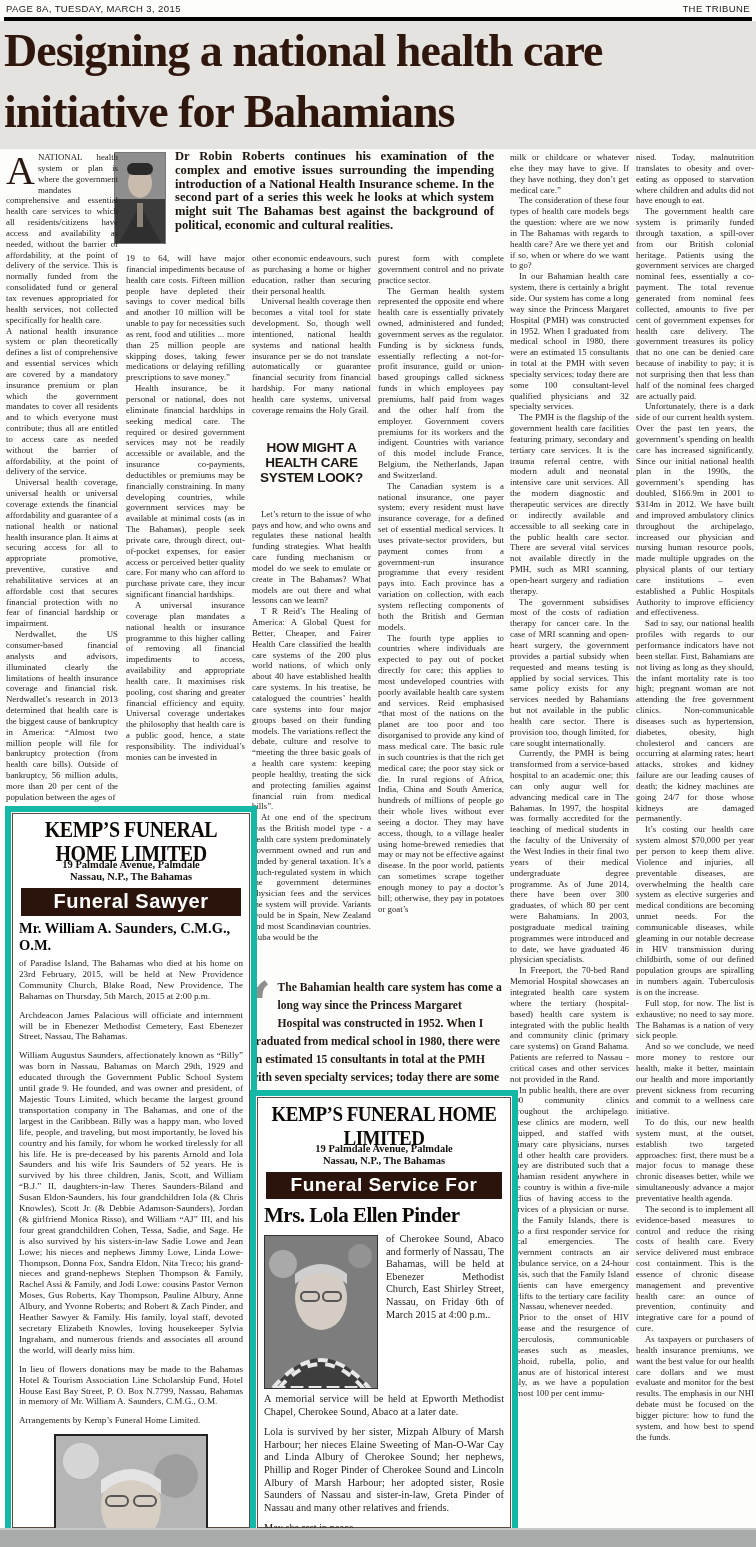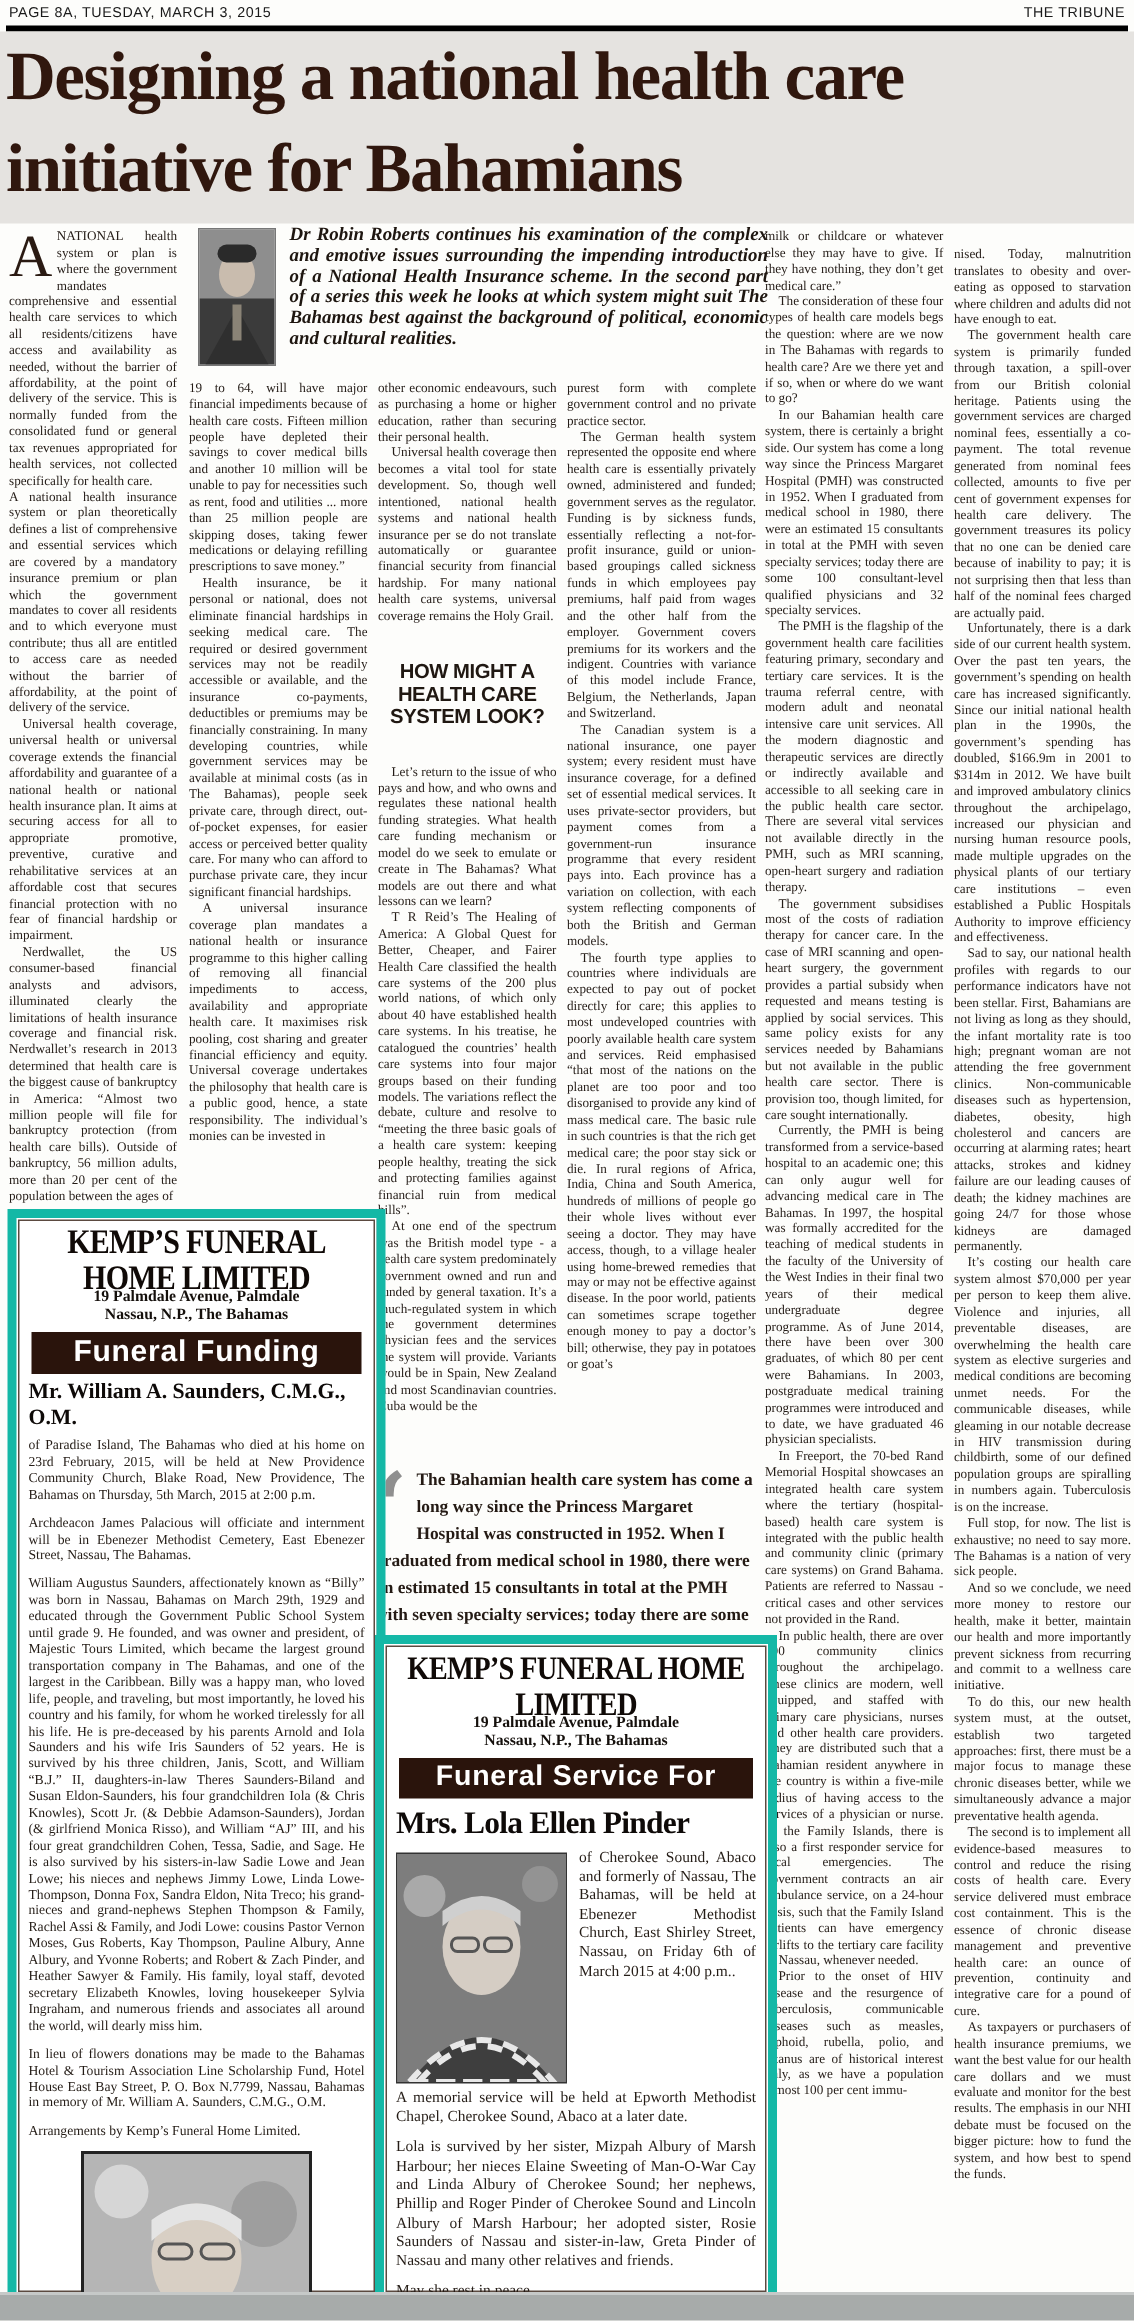--- a/index.html
+++ b/index.html
@@ -12,35 +12,35 @@
     font-family:"Liberation Sans",sans-serif;font-size:9.5px;letter-spacing:.4px;color:#1a1a1a;}
   .toprule{top:17px;left:4px;width:748px;height:4px;background:#000;}
 
   
   .headline-band{top:21px;left:0;width:756px;height:128px;background:#e5e3e0;}
   .headline{top:20px;left:4px;width:744px;height:128px;
     font-family:"Liberation Serif",serif;font-weight:bold;font-size:46px;line-height:61px;
     color:#30170e;letter-spacing:-1px;}
 
   
-  .intro{top:150px;left:130px;width:382px;height:100px;overflow:hidden;font-style:italic;}
+  .intro{top:150px;left:112px;width:382px;height:100px;overflow:hidden;}
   .intro-photo{float:left;width:50px;height:90px;margin:2px 9px 0 2px;border:1px solid #777;
     background:linear-gradient(#a3a3a3,#7c7c7c);}
   .intro-text{font-weight:bold;font-size:12.6px;line-height:13.8px;color:#1e1610;text-align:justify;}
 
   
   .col{font-size:8.8px;line-height:10.85px;text-align:justify;overflow:hidden;}
   .col p{margin:0;text-indent:9px;}
   .col.cont > p:first-child,.col .nolist > p:first-child{text-indent:0;}
   .col1{top:152px;left:6px;width:112px;height:650px;}
   .col2{top:253px;left:126px;width:119px;height:548px;}
   .col3{top:253px;left:252px;width:119px;height:724px;}
   .col4{top:253px;left:378px;width:126px;height:724px;}
   .col5{top:152px;left:510px;width:119px;height:1374px;}
-  .col6{top:164px;left:636px;width:118px;height:1374px;}
+  .col6{top:152px;left:636px;width:118px;height:1374px;}
   .col1 p.first{text-indent:0;}
   .dropcap{float:left;font-size:40px;line-height:33px;padding:2px 3px 0 0;color:#2a1a12;font-weight:normal;}
 
   .sec-head{font-family:"Liberation Sans",sans-serif;font-weight:bold;font-size:13.5px;
     line-height:15px;text-align:center;color:#201812;margin:24px 2px;letter-spacing:-.3px;}
 
   
   .pullquote{top:977px;left:250px;width:256px;height:108px;overflow:hidden;}
   .qmark{float:left;font-family:"DejaVu Serif",serif;font-weight:bold;font-size:62px;
     line-height:48px;color:#8f8f8f;margin:4px 6px 0 0;}
@@ -163,21 +163,21 @@
 <div class="abs pullquote">
   <span class="qmark">‘</span>
   <span class="pq-text">The Bahamian health care system has come a long way since the Princess Margaret Hospital was constructed in 1952. When I graduated from medical school in 1980, there were an estimated 15 consultants in total at the PMH with seven specialty services; today there are some 100 consultant-level qualified physicians and 32 specialty services.’</span>
 </div>
 
 <div class="abs ad ad1">
   <div class="ad-inner">
     <div class="ad-home">KEMP’S FUNERAL HOME LIMITED</div>
     <div class="ad-addr">19 Palmdale Avenue, Palmdale</div>
     <div class="ad-addr">Nassau, N.P., The Bahamas</div>
-    <div class="ad-banner">Funeral Funding</div>
+    <div class="ad-banner">Funeral Sawyer</div>
     <div class="ad-name">Mr. William A. Saunders, C.M.G., O.M.</div>
     <div class="ad-body">
         <p>of Paradise Island, The Bahamas who died at his home on 23rd February, 2015, will be held at New Providence Community Church, Blake Road, New Providence, The Bahamas on Thursday, 5th March, 2015 at 2:00 p.m.</p>
         <p>Archdeacon James Palacious will officiate and internment will be in Ebenezer Methodist Cemetery, East Ebenezer Street, Nassau, The Bahamas.</p>
         <p>William Augustus Saunders, affectionately known as “Billy” was born in Nassau, Bahamas on March 29th, 1929 and educated through the Government Public School System until grade 9. He founded, and was owner and president, of Majestic Tours Limited, which became the largest ground transportation company in The Bahamas, and one of the largest in the Caribbean. Billy was a happy man, who loved life, people, and traveling, but most importantly, he loved his country and his family, for whom he worked tirelessly for all his life. He is pre-deceased by his parents Arnold and Iola Saunders and his wife Iris Saunders of 52 years. He is survived by his three children, Janis, Scott, and William “B.J.” II, daughters-in-law Theres Saunders-Biland and Susan Eldon-Saunders, his four grandchildren Iola (&amp; Chris Knowles), Scott Jr. (&amp; Debbie Adamson-Saunders), Jordan (&amp; girlfriend Monica Risso), and William “AJ” III, and his four great grandchildren Cohen, Tessa, Sadie, and Sage. He is also survived by his sisters-in-law Sadie Lowe and Jean Lowe; his nieces and nephews Jimmy Lowe, Linda Lowe-Thompson, Donna Fox, Sandra Eldon, Nita Treco; his grand-nieces and grand-nephews Stephen Thompson &amp; Family, Rachel Assi &amp; Family, and Jodi Lowe: cousins Pastor Vernon Moses, Gus Roberts, Kay Thompson, Pauline Albury, Anne Albury, and Yvonne Roberts; and Robert &amp; Zach Pinder, and Heather Sawyer &amp; Family. His family, loyal staff, devoted secretary Elizabeth Knowles, loving housekeeper Sylvia Ingraham, and numerous friends and associates all around the world, will dearly miss him.</p>
         <p>In lieu of flowers donations may be made to the Bahamas Hotel &amp; Tourism Association Line Scholarship Fund, Hotel House East Bay Street, P. O. Box N.7799, Nassau, Bahamas in memory of Mr. William A. Saunders, C.M.G., O.M.</p>
         <p>Arrangements by Kemp’s Funeral Home Limited.</p>
       </div>
     <div class="ad-photo1">
       <svg width="150" height="158" viewBox="0 0 150 158" xmlns="http://www.w3.org/2000/svg">

